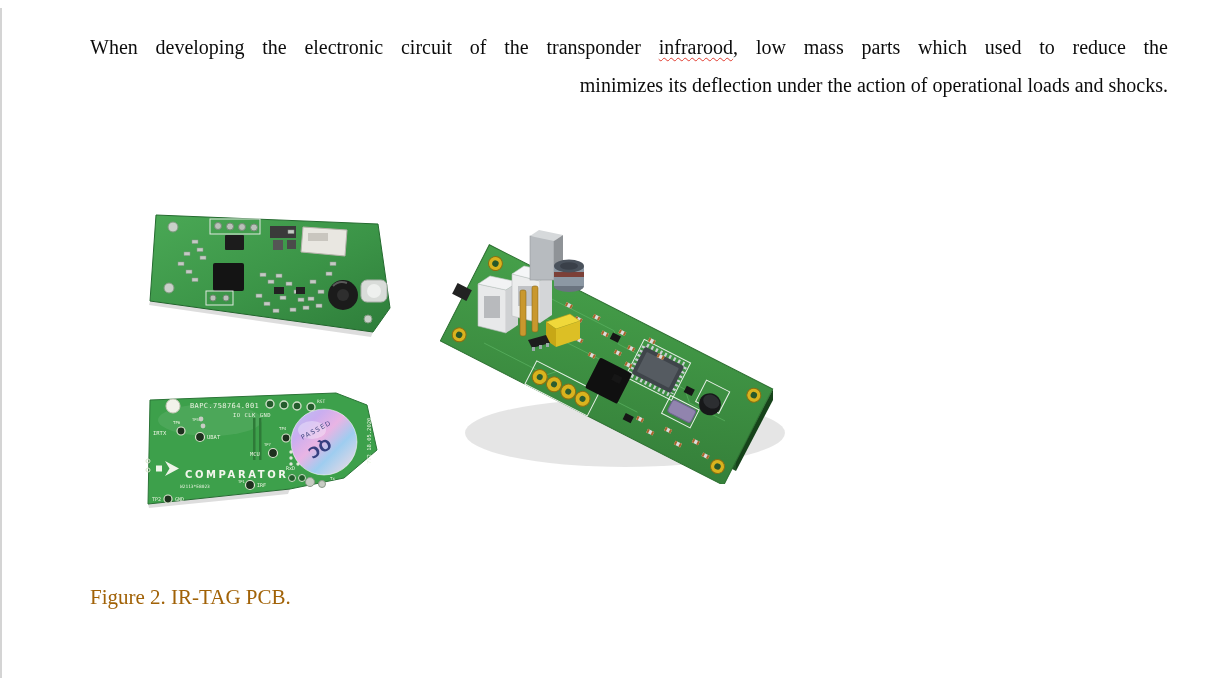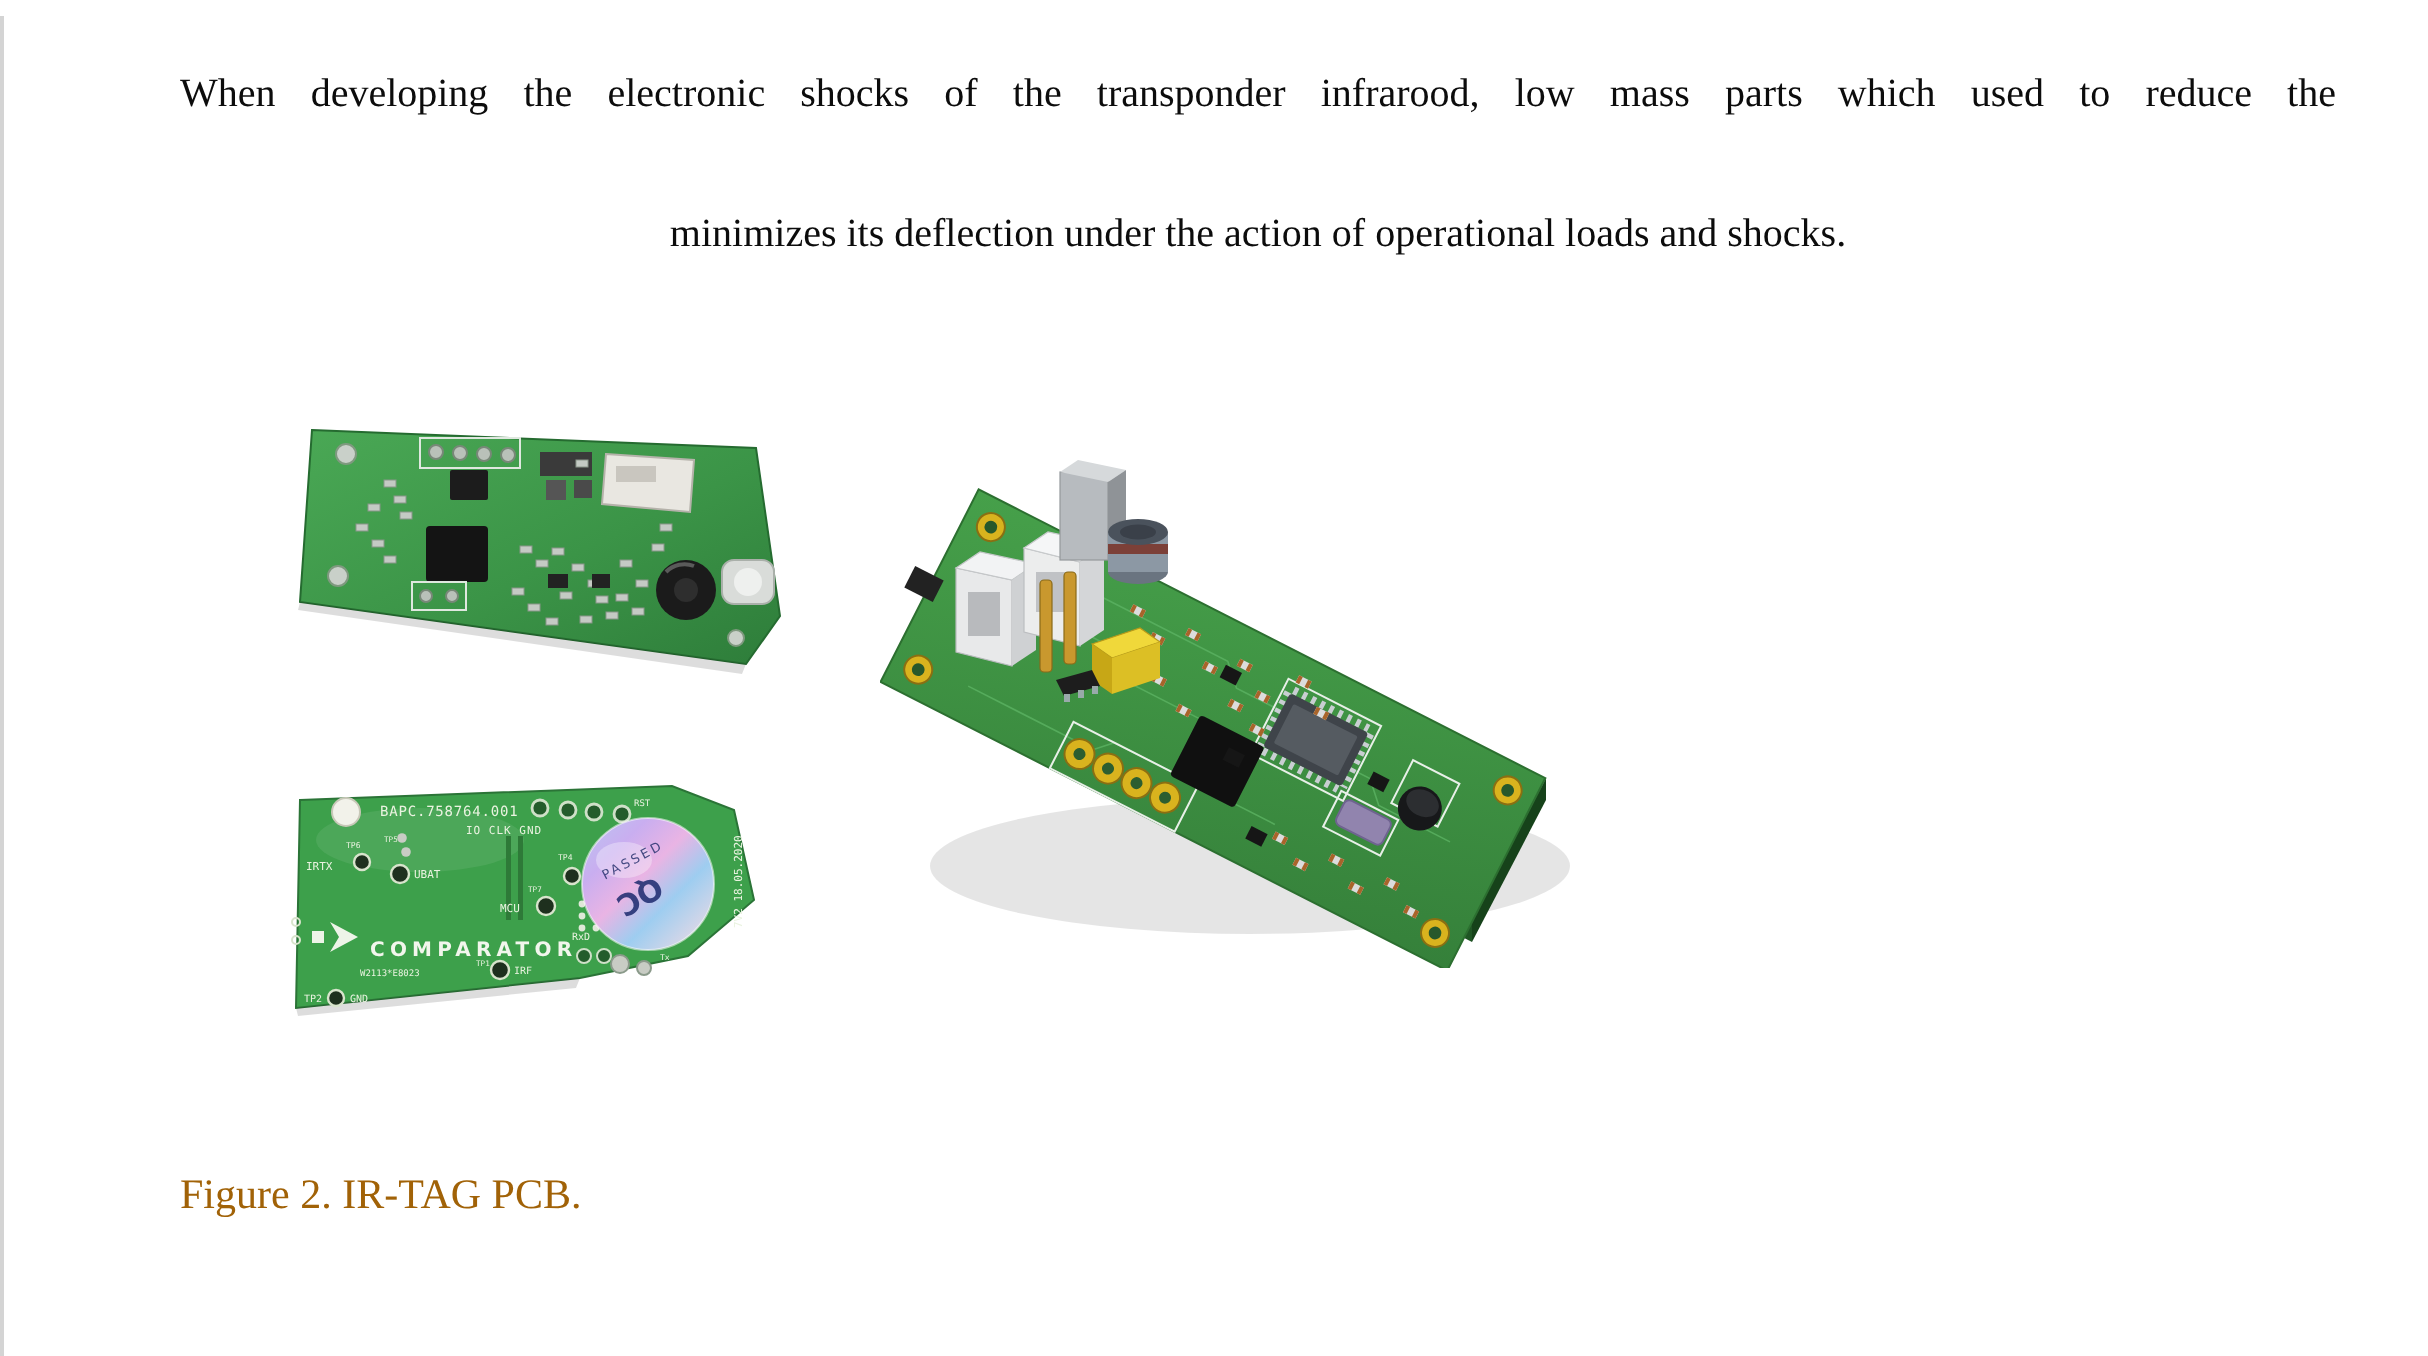--- a/index.html
+++ b/index.html
@@ -3,41 +3,41 @@
 <meta charset="utf-8">
 <style>
   html,body{margin:0;padding:0;background:#fff;}
   .page{
     position:relative;width:1214px;height:678px;background:#fff;
     overflow:hidden;font-family:"Liberation Serif","DejaVu Serif",serif;color:#111;
   }
   .page-edge{position:absolute;left:0;top:8px;width:2px;height:670px;background:#d4d4d4;}
   .para{position:absolute;left:90px;top:28px;width:1078px;font-size:20px;line-height:38px;color:#0c0c0c;}
   .jline{text-align:justify;text-align-last:justify;white-space:normal;height:38px;overflow:hidden;}
-  .lline{text-align:center;height:38px;margin-top:32px;}
+  .lline{text-align:right;height:38px;}
   .misspelled{
-    text-decoration-style:wavy;
+    text-decoration:underline;text-decoration-style:wavy;
     text-decoration-color:#e03c31;text-decoration-thickness:1px;text-underline-offset:3px;
   }
   .caption{position:absolute;left:90px;top:585px;font-size:21px;color:#a16207;}
   .figsvg{position:absolute;}
   #photoFront{left:140px;top:200px;}
   #photoBack{left:140px;top:388px;}
   #render3d{left:440px;top:226px;}
   text{user-select:none;}
   .silk{font-family:"DejaVu Sans Mono",monospace;fill:#eaf3e0;}
 </style>
 </head>
 <body>
 
 <div class="page">
   <div class="page-edge"></div>
 
   <div class="para">
-    <div class="jline"><span>When developing the electronic shocks of the transponder </span><span class="misspelled">infrarood</span><span>, low mass parts which used to reduce the</span></div>
+    <div class="jline"><span>When developing the electronic circuit of the transponder </span><span class="misspelled">infrarood</span><span>, low mass parts which used to reduce the</span></div>
     <div class="lline">minimizes its deflection under the action of operational loads and shocks.</div>
   </div>
 
   <svg id="photoFront" class="figsvg" width="262" height="150" viewBox="0 0 262 150">
     <defs>
       <linearGradient id="gBoard1" x1="0" y1="0" x2="1" y2="1">
         <stop offset="0" stop-color="#4aa855"></stop>
           <stop offset="0.55" stop-color="#3b9447"></stop>
           <stop offset="1" stop-color="#2e7d3a"></stop>
       </linearGradient>

